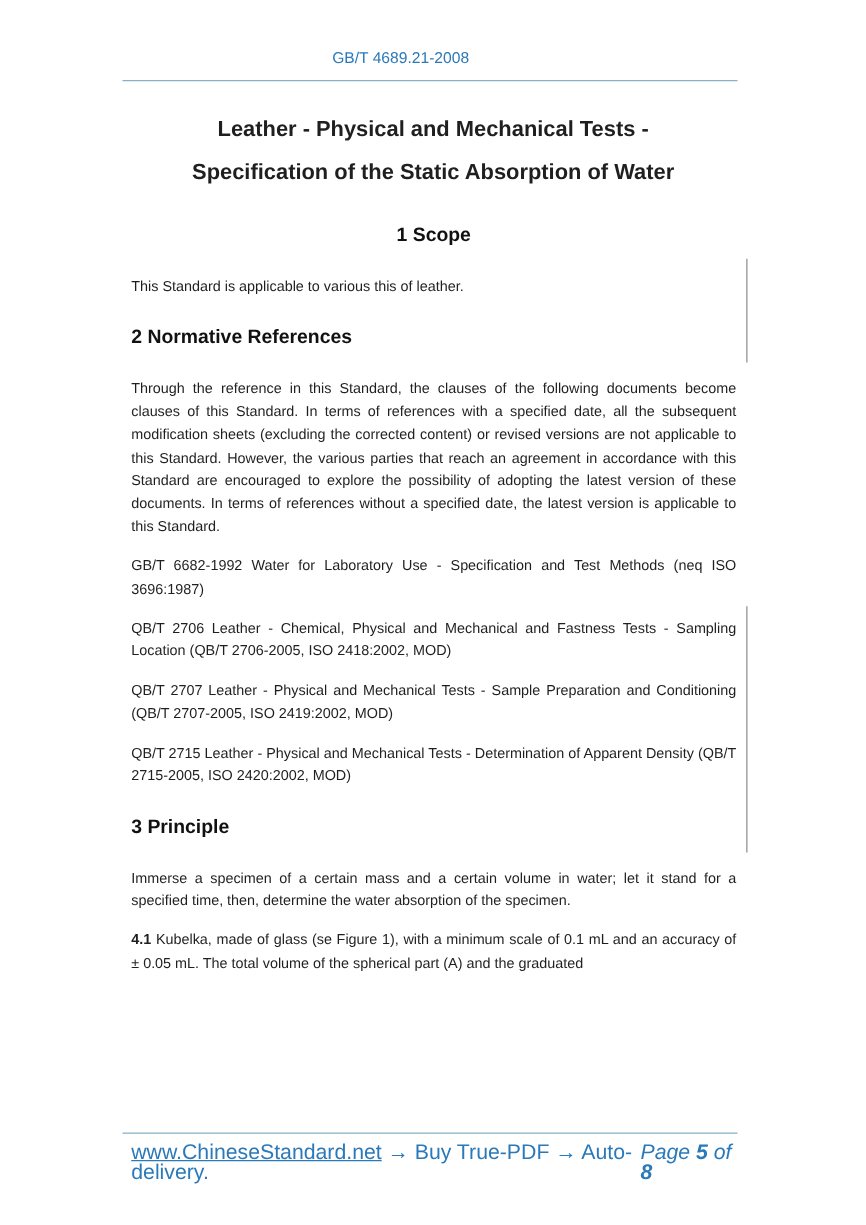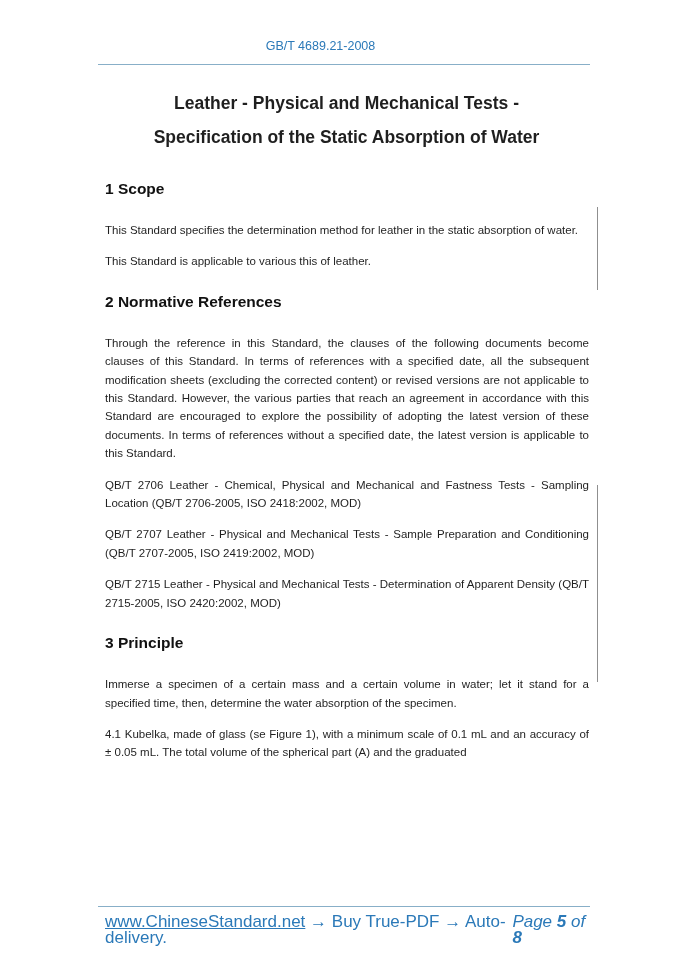--- a/index.html
+++ b/index.html
@@ -28,24 +28,24 @@
   .title2{top:127px;}
 
   .content{
     position:absolute;top:172px;left:105px;width:484px;
     font-size:11.5px;line-height:18.4px;color:var(--text-black);
   }
   .content h2{
     font-size:15.5px;line-height:19px;font-weight:bold;color:#111;
     margin:21px 0 0 0;
   }
-  .content > h2:first-child{margin-top:7px;}
+  .content > h2:first-child{margin-top:7px;text-align:center;}
   .content p{margin:13px 0 0 0;text-align:justify;}
   .content h2 + p{margin-top:23px;}
-  .content p b{font-weight:normal;}
+  .content p b{font-weight:bold;}
 
   .change-bar{position:absolute;left:597px;width:1px;background:var(--change-bar-gray);}
   .change-bar-1{top:207px;height:83px;}
   .change-bar-2{top:485px;height:197px;}
 
   .footer{
     position:absolute;top:914px;left:105px;width:484px;
     display:flex;justify-content:space-between;align-items:baseline;
     font-size:17px;line-height:16px;color:var(--accent-blue);
   }
@@ -59,25 +59,25 @@
 
   <div class="header-code">GB/T 4689.21-2008</div>
   <div class="rule header-rule"></div>
 
   <div class="title-line title1">Leather - Physical and Mechanical Tests -</div>
   <div class="title-line title2">Specification of the Static Absorption of Water</div>
 
   <div class="content">
 
     <h2>1 Scope</h2>
-    <p>This Standard specifies the determination method for leather in the static absorption of water.</p>
     <p>This Standard is applicable to various this of leather.</p>
 
     <h2>2 Normative References</h2>
     <p>Through the reference in this Standard, the clauses of the following documents become clauses of this Standard. In terms of references with a specified date, all the subsequent modification sheets (excluding the corrected content) or revised versions are not applicable to this Standard. However, the various parties that reach an agreement in accordance with this Standard are encouraged to explore the possibility of adopting the latest version of these documents. In terms of references without a specified date, the latest version is applicable to this Standard.</p>
+    <p>GB/T 6682-1992 Water for Laboratory Use - Specification and Test Methods (neq ISO 3696:1987)</p>
     <p>QB/T 2706 Leather - Chemical, Physical and Mechanical and Fastness Tests - Sampling Location (QB/T 2706-2005, ISO 2418:2002, MOD)</p>
     <p>QB/T 2707 Leather - Physical and Mechanical Tests - Sample Preparation and Conditioning (QB/T 2707-2005, ISO 2419:2002, MOD)</p>
     <p>QB/T 2715 Leather - Physical and Mechanical Tests - Determination of Apparent Density (QB/T 2715-2005, ISO 2420:2002, MOD)</p>
 
     <h2>3 Principle</h2>
     <p>Immerse a specimen of a certain mass and a certain volume in water; let it stand for a specified time, then, determine the water absorption of the specimen.</p>
 
     <p><b>4.1</b> <span>Kubelka, made of glass (se Figure 1), with a minimum scale of 0.1 mL and an accuracy of ± 0.05 mL. The total volume of the spherical part (A) and the graduated</span></p>
 
   </div>

